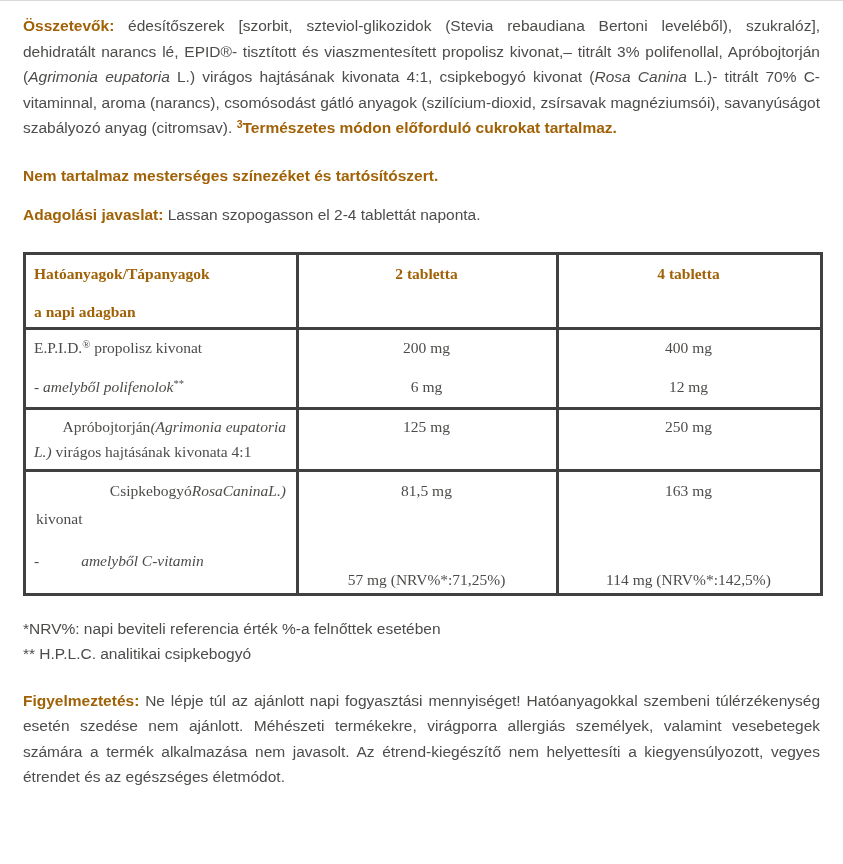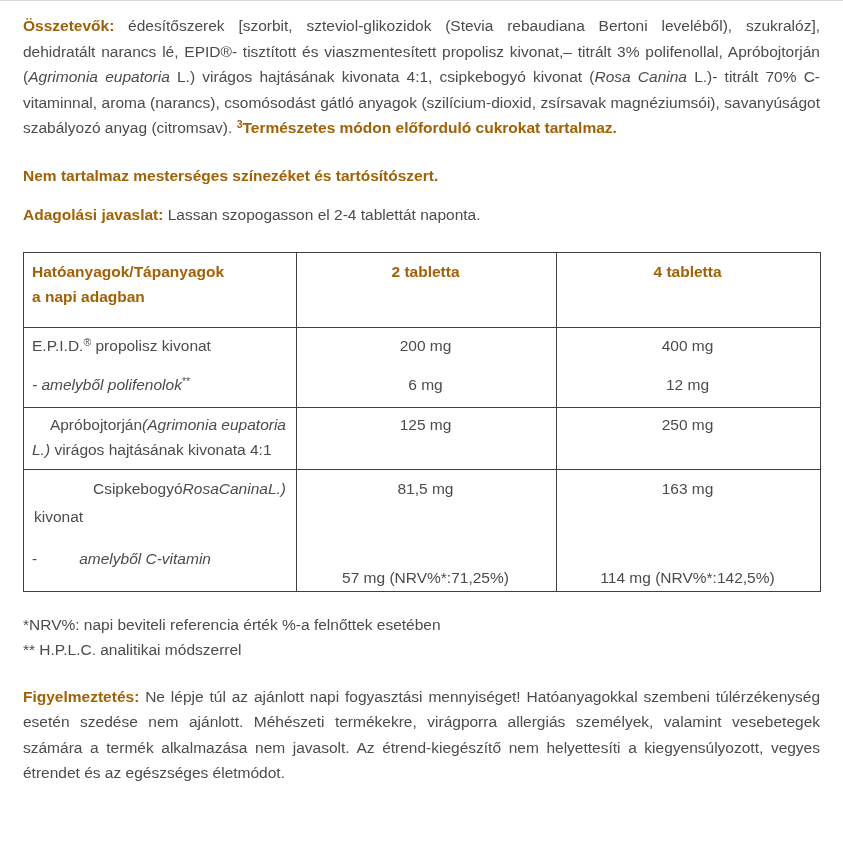--- a/index.html
+++ b/index.html
@@ -36,32 +36,33 @@
   .p-noart   { margin-bottom: 14px; }
   .p-gluten  { margin-bottom: 17px; }
   .p-dosage  { margin-bottom: 24px; }
 
   table.nutrition {
     border-collapse: collapse;
     table-layout: fixed;
     width: 797px;
   }
   table.nutrition td {
-    border: 1px solid #404040;
+    border: 3px solid #404040;
     vertical-align: top;
     box-sizing: border-box;
     padding: 5px 10px 0 8px;
+    font-family: Liberation Serif, serif;
   }
   td.center { text-align: center; }
   tr.r-header td { height: 75px; padding-top: 6px; }
   tr.r-epid   td { height: 80px; padding-top: 5px; }
   tr.r-agri   td { height: 62px; padding-top: 4px; }
   tr.r-rosa   td { height: 121px; padding-top: 6px; }
 
-  .gap-line { }
+  .gap-line { margin-top: 13px; }
   .gap-line14 { margin-top: 14px; }
   .spread {
     display: flex;
     justify-content: flex-end;
   }
   .cv-line { margin-top: 16px; }
   .cv-line .cv-text { margin-left: 42px; }
   .bottom-val { margin-top: 64px; }
   .kivonat-line { margin-top: 3px; padding-left: 2px; }
 
@@ -155,20 +156,20 @@
       <td class="center">
         <div>163 mg</div>
         <div class="bottom-val">114 mg (NRV%*:142,5%)</div>
       </td>
     </tr>
   </tbody>
     </table>
 
   <div class="footnotes">
     <div>*NRV%: napi beviteli referencia érték %-a felnőttek esetében</div>
-    <div>** H.P.L.C. analitikai módszerrel</div>
+    <div>** H.P.L.C. analitikai csipkebogyó</div>
   </div>
 
   <p class="justify p-warning">
     <b>Figyelmeztetés:</b><span> Ne lépje túl az ajánlott napi fogyasztási mennyiséget! Hatóanyagokkal szembeni túlérzékenység esetén szedése nem ajánlott. Méhészeti termékekre, virágporra allergiás személyek, valamint vesebetegek számára a termék alkalmazása nem javasolt. Az étrend-kiegészítő nem helyettesíti a kiegyensúlyozott, vegyes étrendet és az egészséges életmódot.</span>
   </p>
 
 </div>
 
 </body></html>

